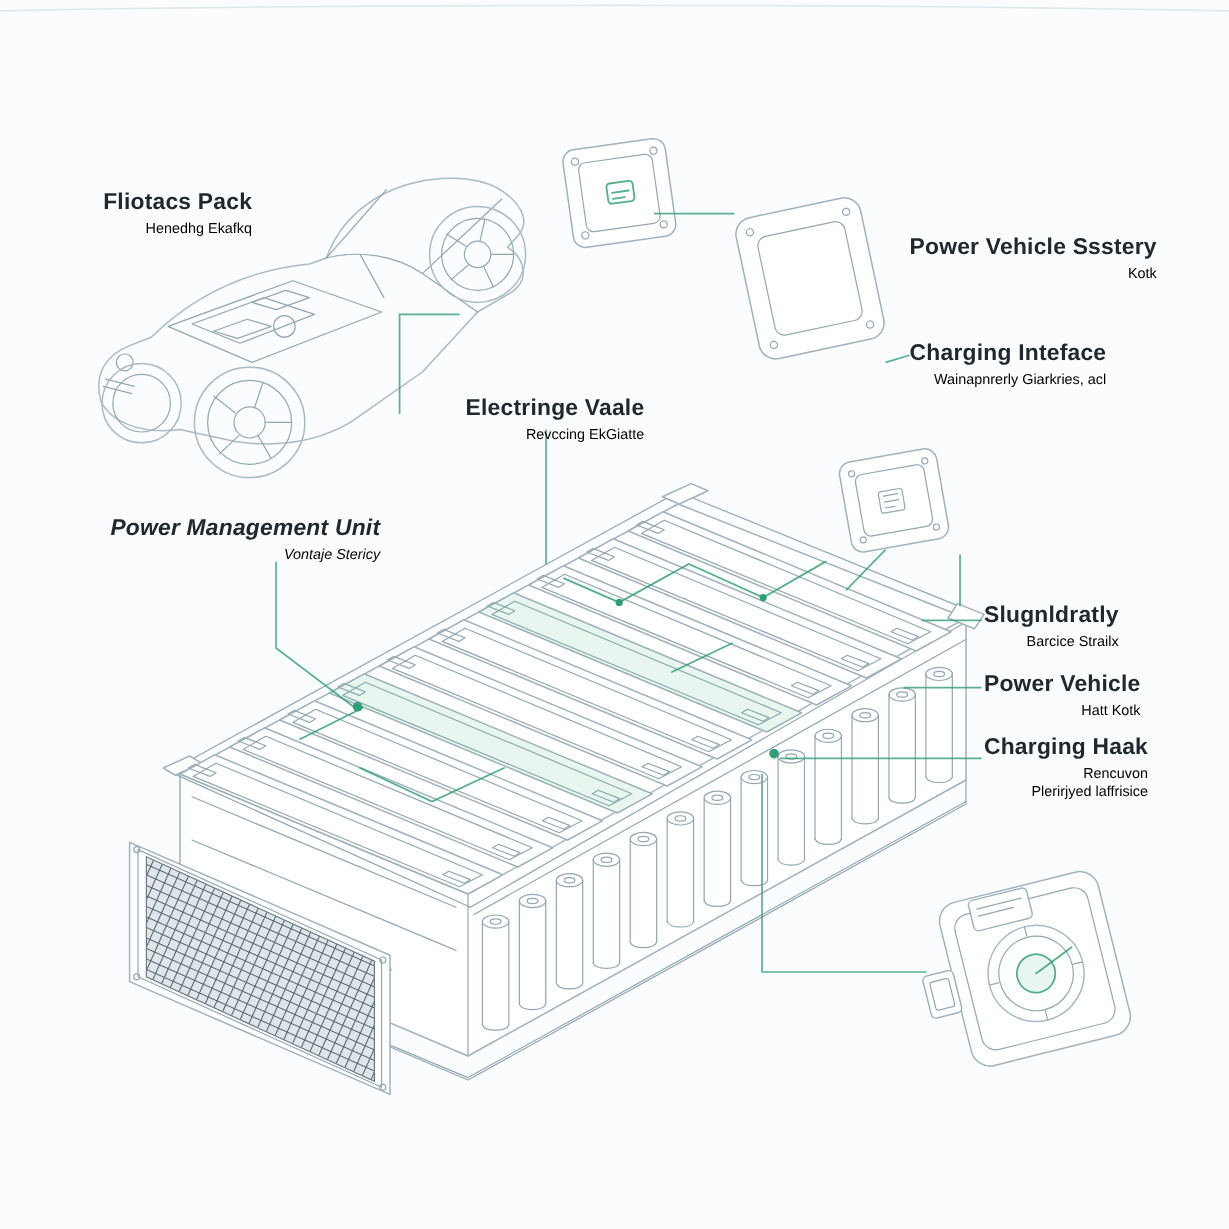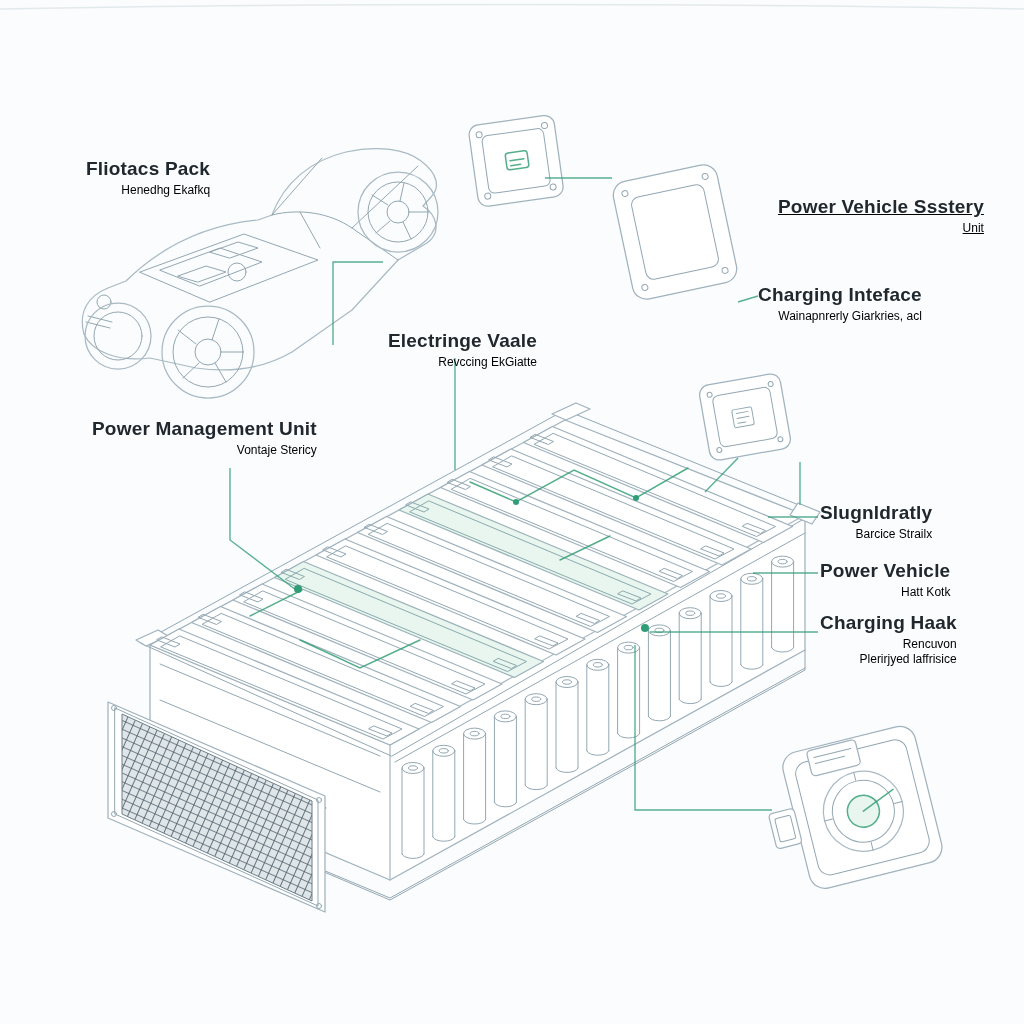--- a/index.html
+++ b/index.html
@@ -223,28 +223,28 @@
   <div class="t">Fliotacs Pack</div>
   <div class="s">Henedhg Ekafkq</div>
 </div>
 
 
 <div class="callout" style="left:388px; top:330px;">
   <div class="t">Electringe Vaale</div>
   <div class="s">Revccing EkGiatte</div>
 </div>
 
-<div class="callout" style="left:92px; top:418px;">
+<div class="callout" style="left:92px; top:430px;font-style:italic;">
   <div class="t">Power Management Unit</div>
   <div class="s">Vontaje Stericy</div>
 </div>
 
-<div class="callout" style="left:778px; top:196px;text-decoration:underline;">
+<div class="callout" style="left:758px; top:196px;">
   <div class="t">Power Vehicle Ssstery</div>
-  <div class="s">Unit</div>
+  <div class="s">Kotk</div>
 </div>
 
 <div class="callout" style="left:758px; top:284px;">
   <div class="t">Charging Inteface</div>
   <div class="s">Wainapnrerly Giarkries, acl</div>
 </div>
 
 <div class="callout" style="left:820px; top:560px;">
   <div class="t">Power Vehicle</div>
   <div class="s">Hatt Kotk</div>

